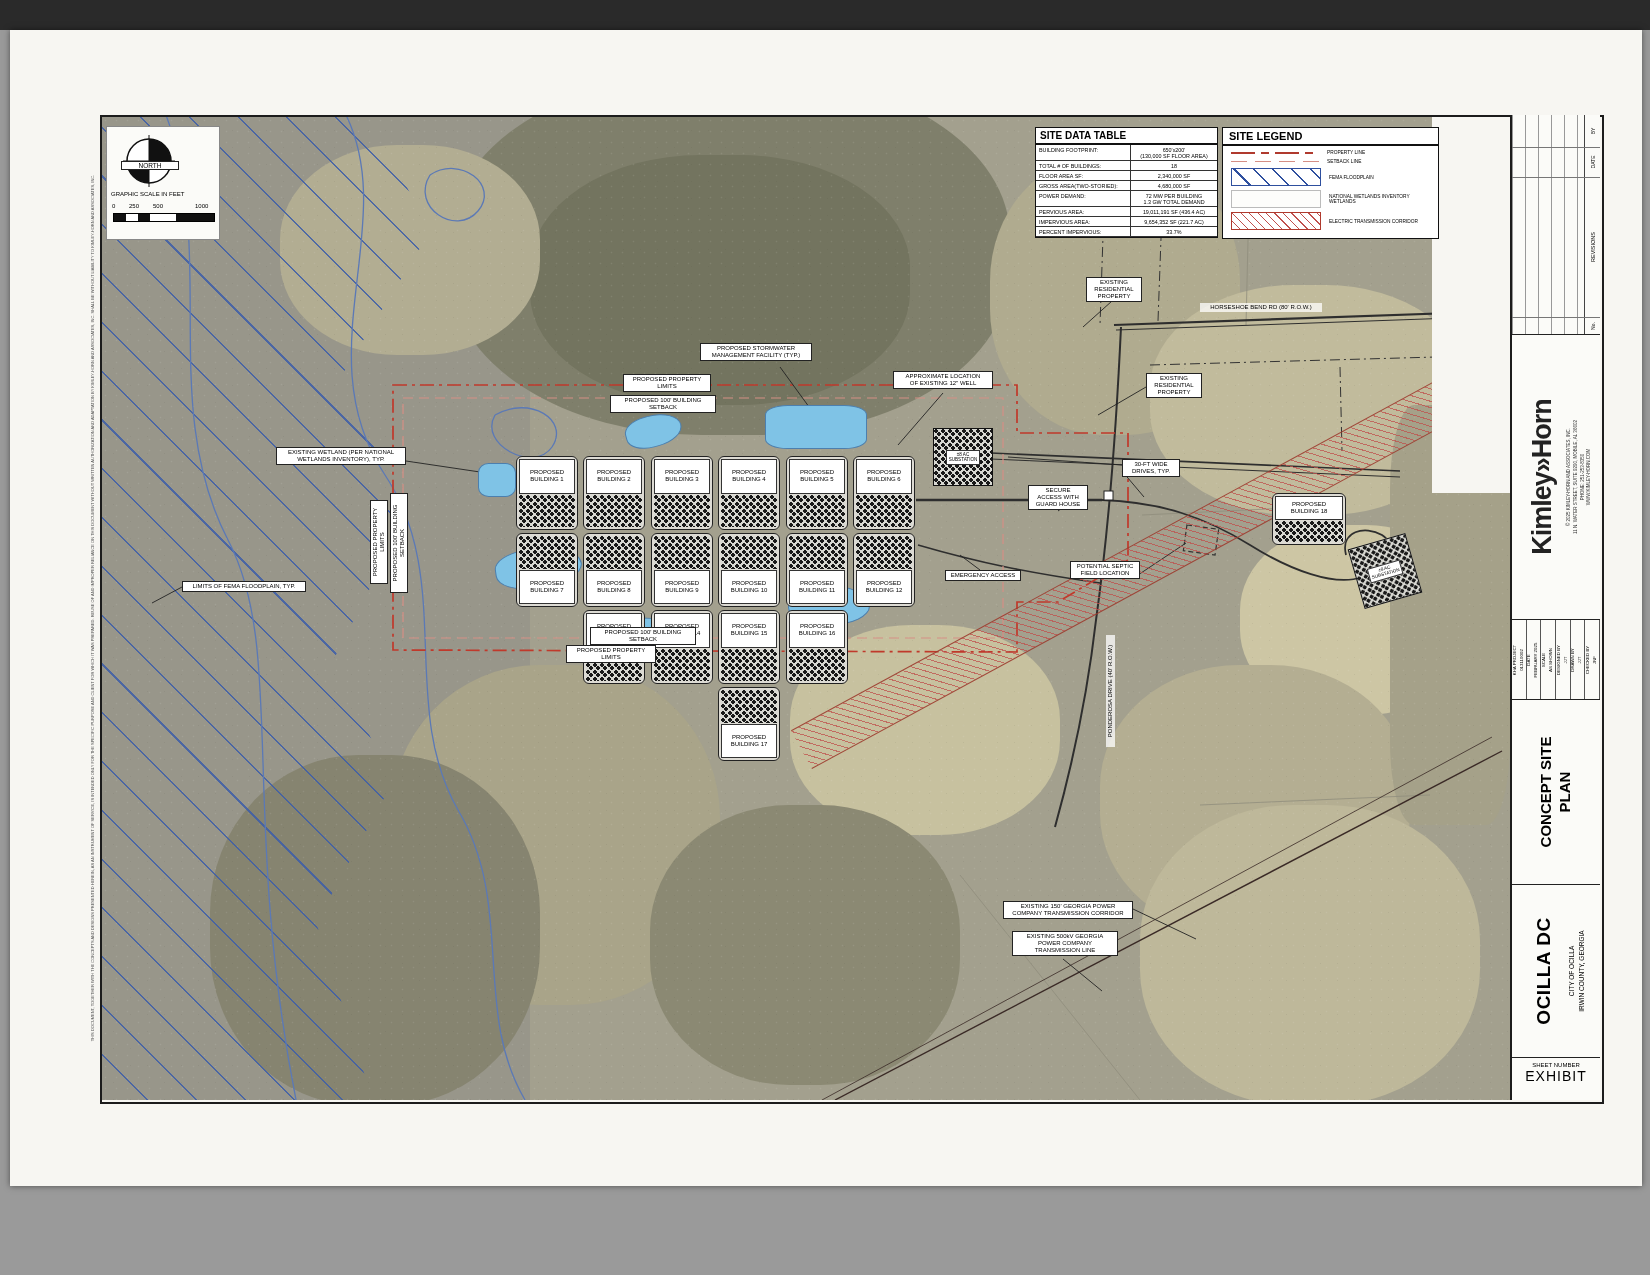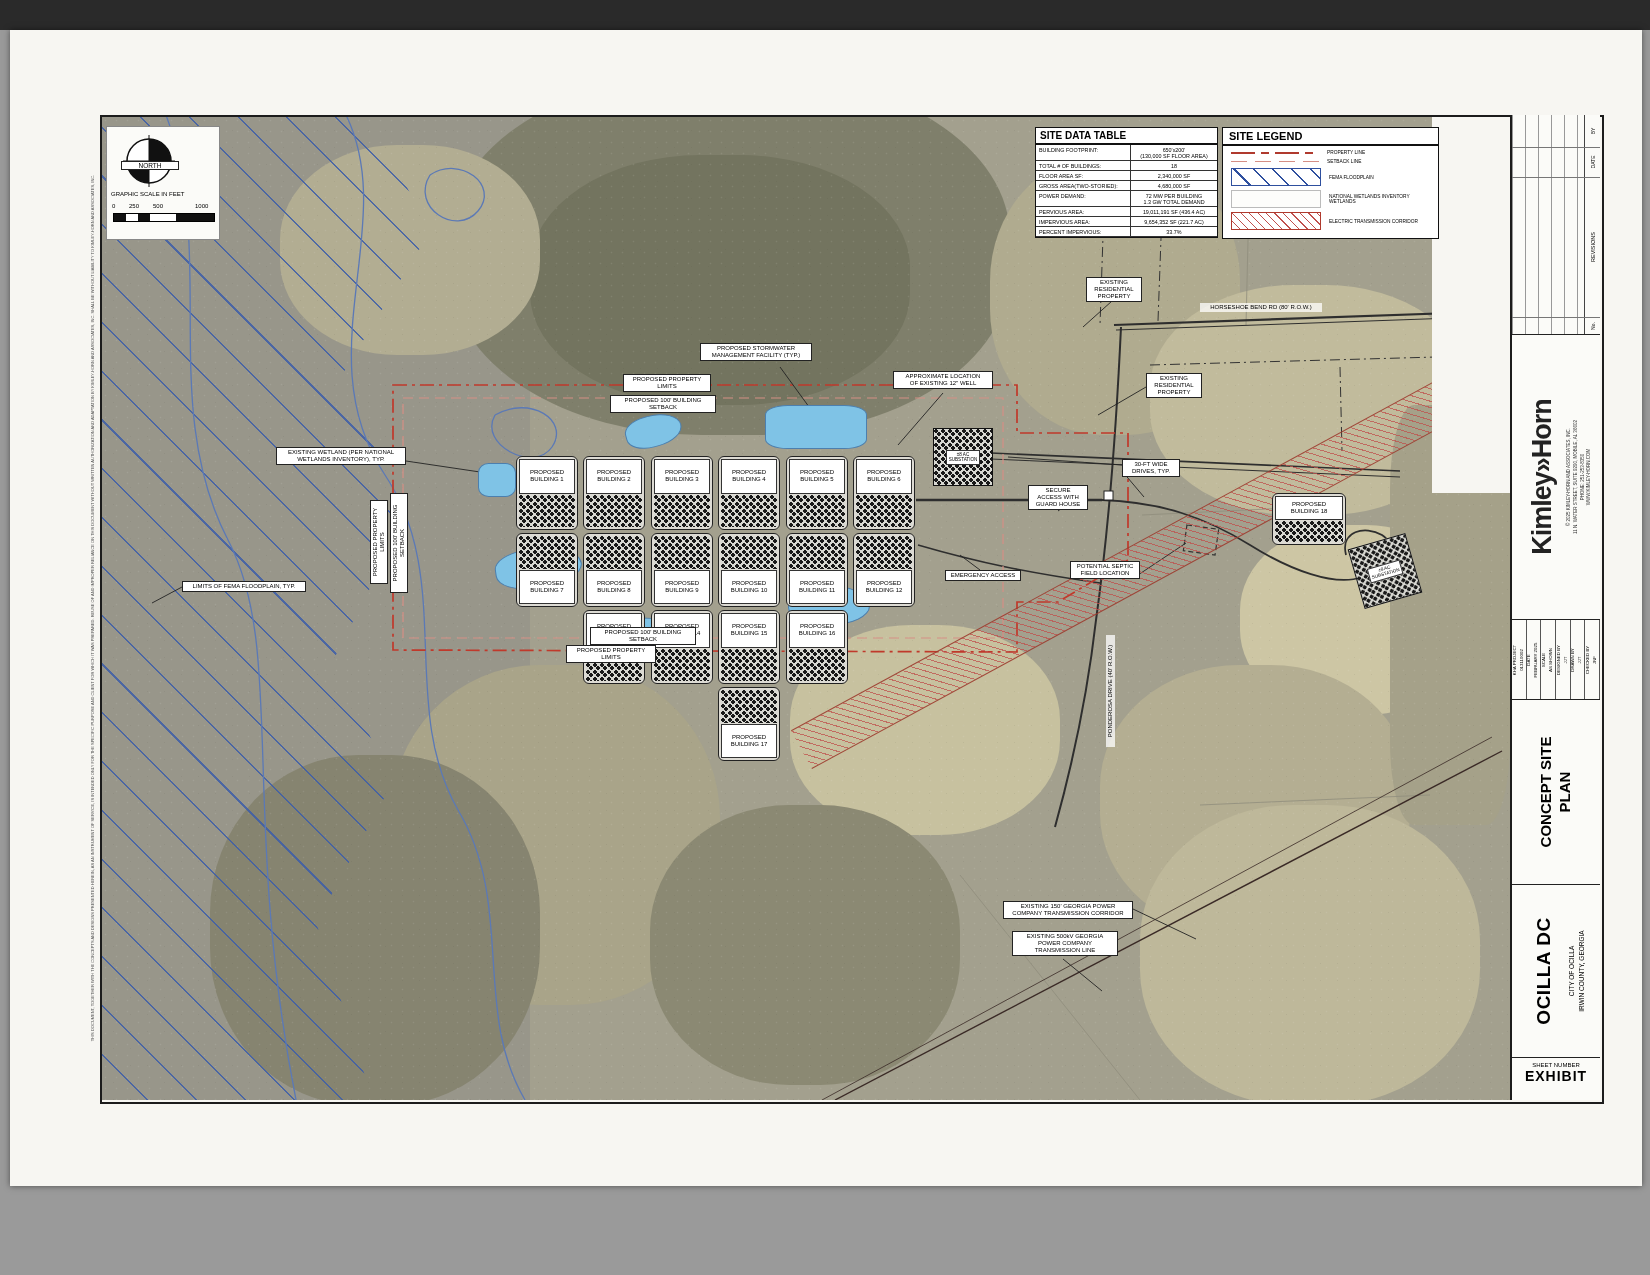--- a/index.html
+++ b/index.html
@@ -75,21 +75,21 @@
   .revlab{position:absolute;left:72px;width:18px;font-size:5px;}
   #kh .logo{font-size:27px;font-weight:bold;letter-spacing:-1px;color:#222;}
   #kh .addr{font-size:4.5px;line-height:1.5;color:#333;}
   .infocol{position:absolute;top:0;height:100%;border-right:1px solid #555;box-sizing:border-box;}
   .infocol .rotc{font-size:4.4px;line-height:1.5;}
   #stitle .rotc{font-size:15px;font-weight:bold;line-height:1.25;}
   #pname .nm{font-size:19px;font-weight:bold;letter-spacing:.5px;}
   #pname .sb{font-size:6.5px;line-height:1.5;}
   #shnum{text-align:center;}
   #shnum .sl{font-size:6px;margin-top:4px;}
-  #shnum .sv{font-size:14px;font-weight:bold;letter-spacing:1px;}
+  #shnum .sv{font-size:14px;font-weight:normal;letter-spacing:1px;}
   
   #mnote{position:absolute;left:86px;top:115px;width:13px;height:985px;overflow:hidden;}
   #mnote .rotc{font-size:4px;color:#555;width:980px;line-height:1.5;}
 </style>
 </head>
 <body>
 
 <div id="stage">
   <div id="topband"></div>
   <div id="paper"></div>

